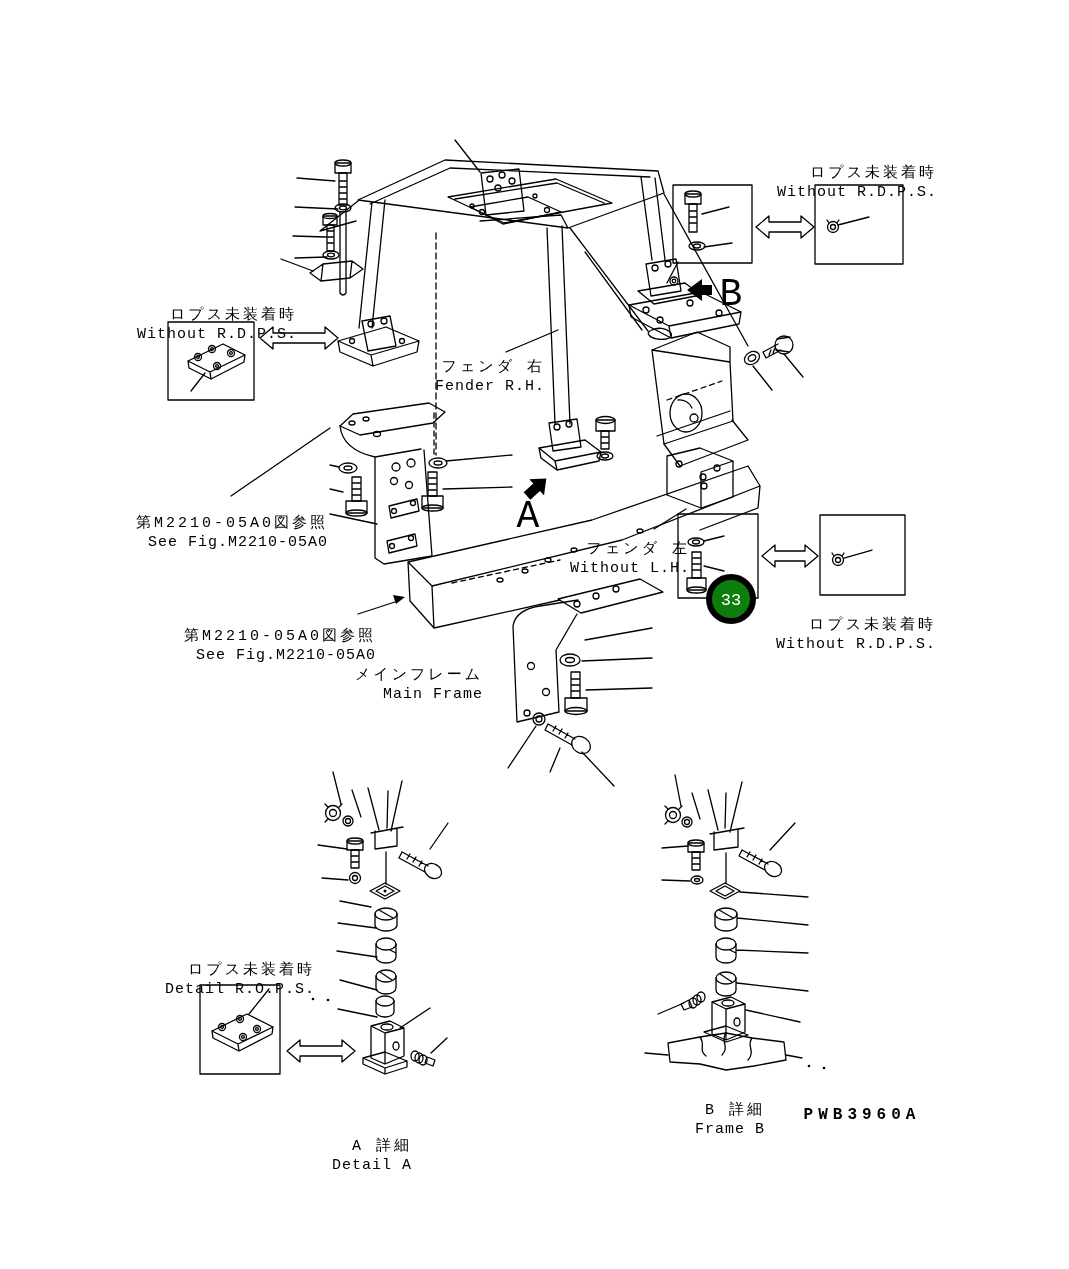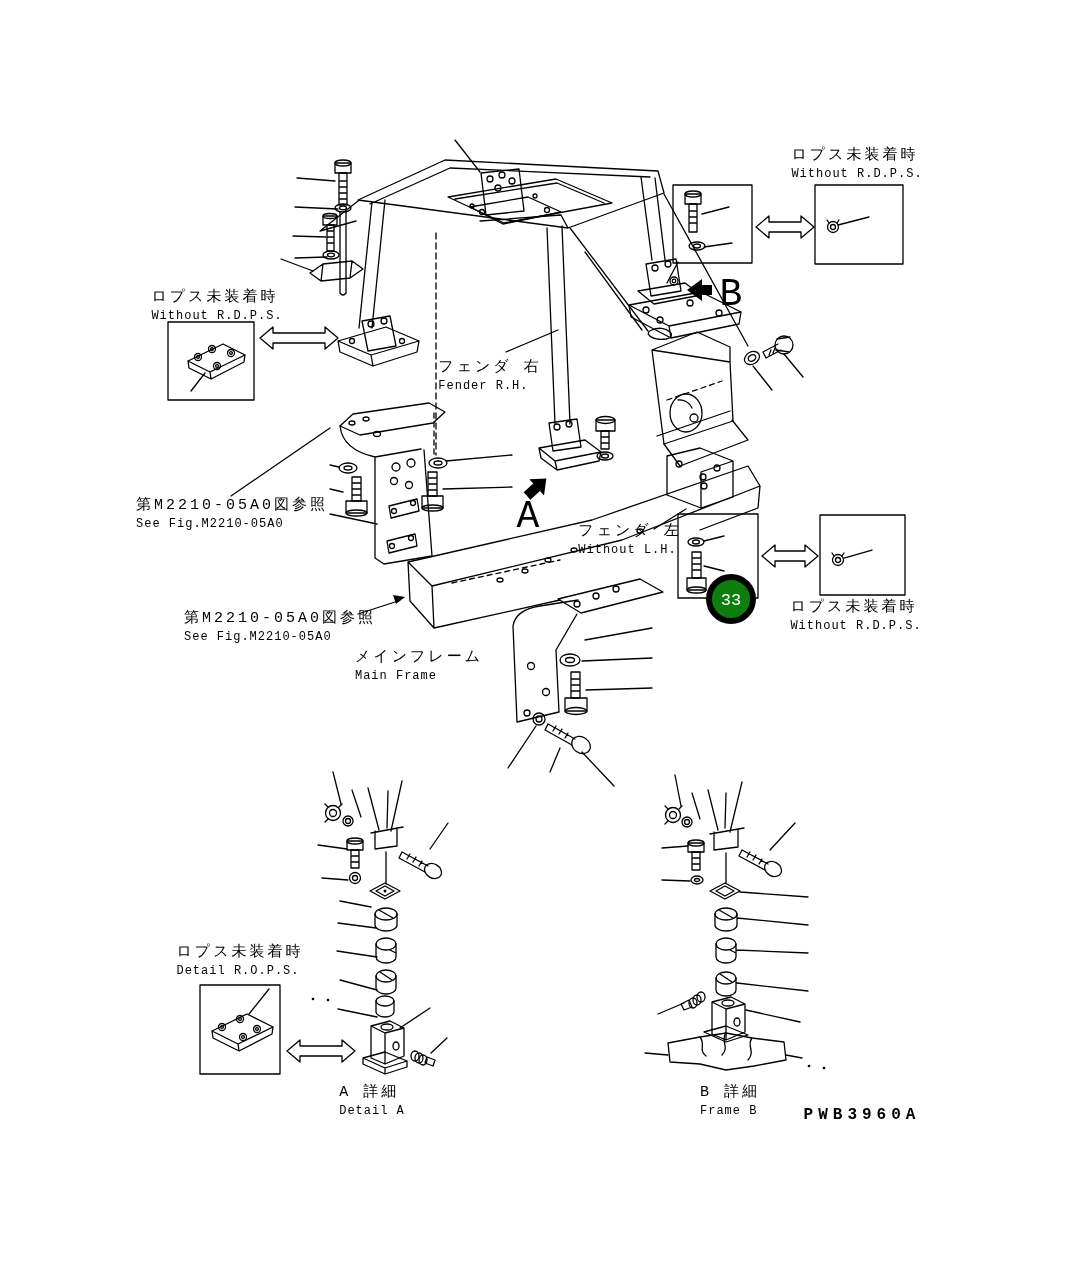--- a/index.html
+++ b/index.html
@@ -1,21 +1,21 @@
 <!DOCTYPE html>
 <html><head>
 <meta charset="utf-8">
 <style>
   html,body{margin:0;padding:0;background:#fff;}
   .stage{position:relative;width:1069px;height:1269px;background:#fff;overflow:hidden;
          font-family:"Liberation Mono","DejaVu Sans Mono",monospace;color:#000;}
   .stage svg{position:absolute;left:0;top:0;}
-  .lbl{position:absolute;transform:translateX(-50%);text-align:left;white-space:nowrap;}
+  .lbl{position:absolute;transform:translateX(-50%);text-align:right;white-space:nowrap;margin-top:18px;}
   .lbl .jp{font-size:15px;letter-spacing:3px;line-height:19px;font-family:"Liberation Mono","DejaVu Sans Mono",monospace,sans-serif;}
-  .lbl .en{font-size:12px;letter-spacing:1px;line-height:19px;}
+  .lbl .en{font-size:15px;letter-spacing:1px;line-height:19px;}
   .dwg{position:absolute;transform:translateX(-50%);font-size:16px;letter-spacing:5px;white-space:nowrap;font-weight:bold;}
   path,ellipse,circle,rect,line{vector-effect:non-scaling-stroke;}
 </style>
 </head>
 <body>
 
 <div class="stage">
 
 <svg width="1069" height="1269" viewBox="0 0 1069 1269">
   <g fill="none" stroke="#000" stroke-width="1.3" stroke-linecap="round" stroke-linejoin="round">
@@ -336,21 +336,21 @@
 <div class="lbl" style="left:857px;top:146px">
   <div class="jp">ロプス未装着時</div>
   <div class="en">Without R.D.P.S.</div>
 </div>
 
 <div class="lbl" style="left:217px;top:288px">
   <div class="jp">ロプス未装着時</div>
   <div class="en">Without R.D.P.S.</div>
 </div>
 
-<div class="lbl" style="left:490px;top:358px">
+<div class="lbl" style="left:490px;top:340px">
   <div class="jp">フェンダ 右</div>
   <div class="en">Fender R.H.</div>
 </div>
 
 <div class="lbl" style="left:232px;top:496px">
   <div class="jp">第M2210-05A0図参照</div>
   <div class="en">See Fig.M2210-05A0</div>
 </div>
 
 <div class="lbl" style="left:630px;top:522px">
@@ -371,21 +371,21 @@
 <div class="lbl" style="left:419px;top:648px">
   <div class="jp">メインフレーム</div>
   <div class="en">Main Frame</div>
 </div>
 
 <div class="lbl" style="left:240px;top:943px">
   <div class="jp">ロプス未装着時</div>
   <div class="en">Detail R.O.P.S.</div>
 </div>
 
-<div class="lbl" style="left:372px;top:1083px">
+<div class="lbl" style="left:372px;top:1119px">
   <div class="jp">A 詳細</div>
   <div class="en">Detail A</div>
 </div>
 
 <div class="lbl" style="left:730px;top:1083px">
   <div class="jp">B 詳細</div>
   <div class="en">Frame B</div>
 </div>
 
 <div class="dwg" style="left:862px;top:1106px">PWB3960A</div>

